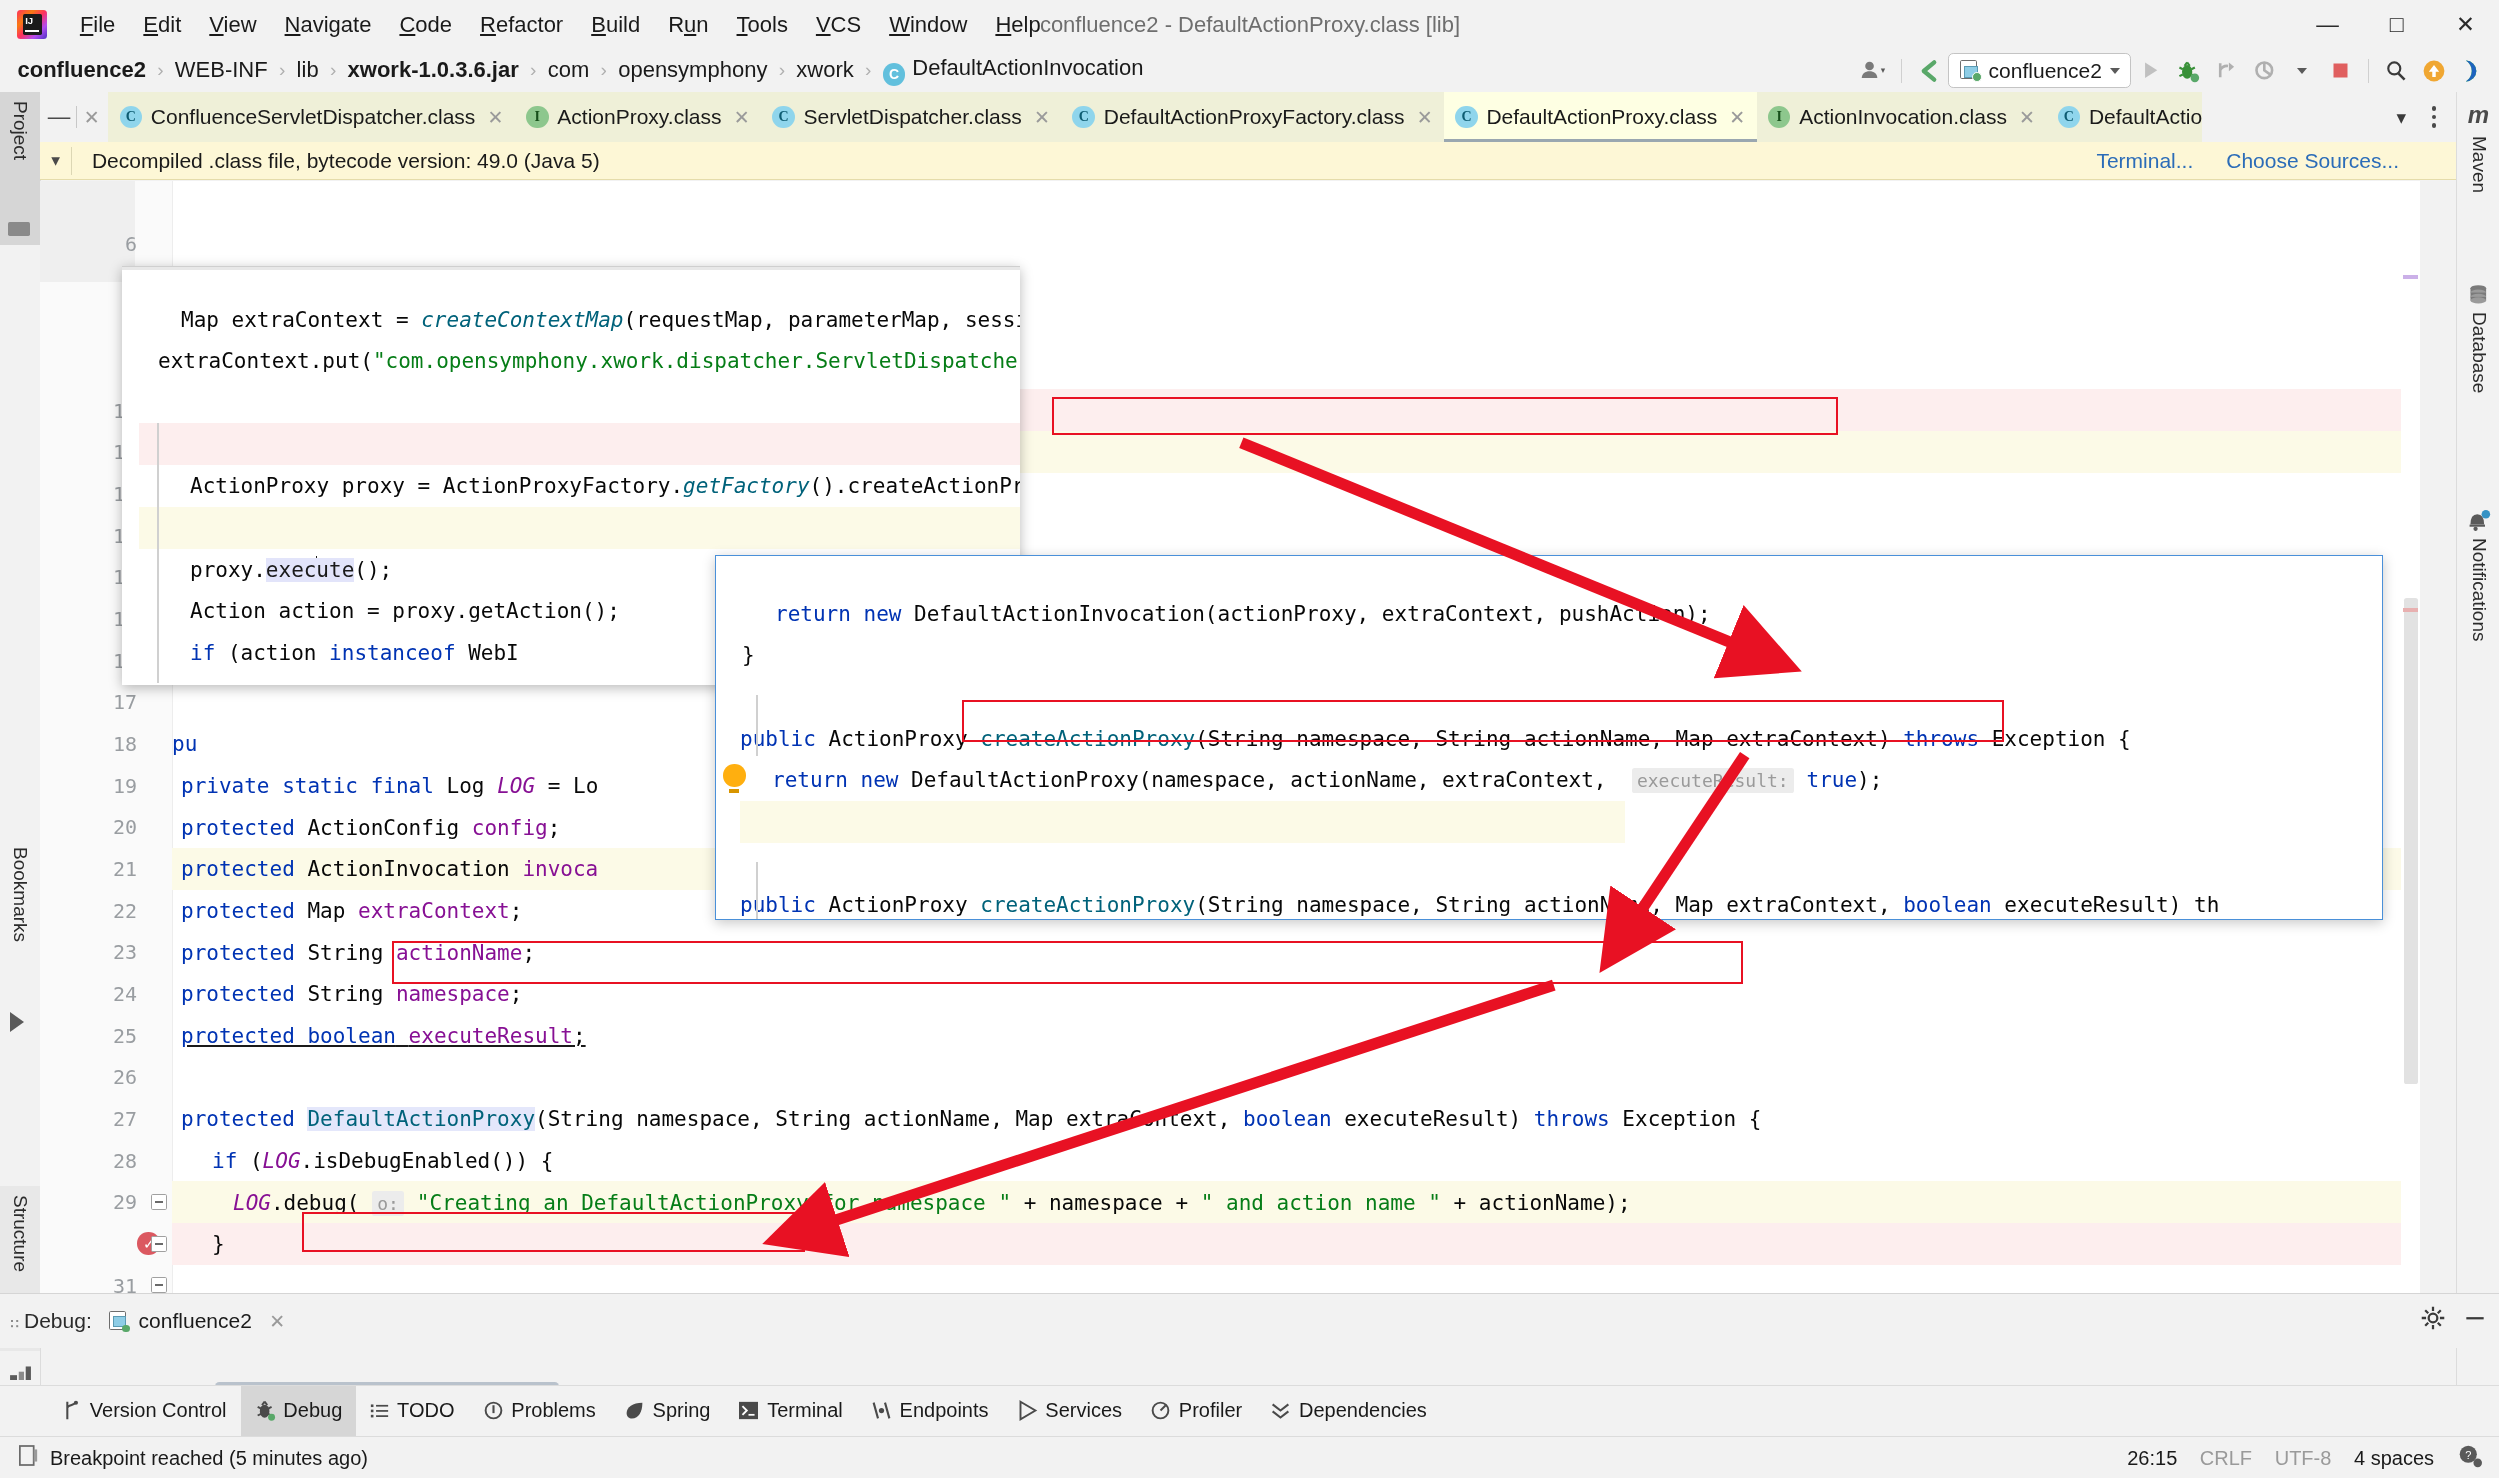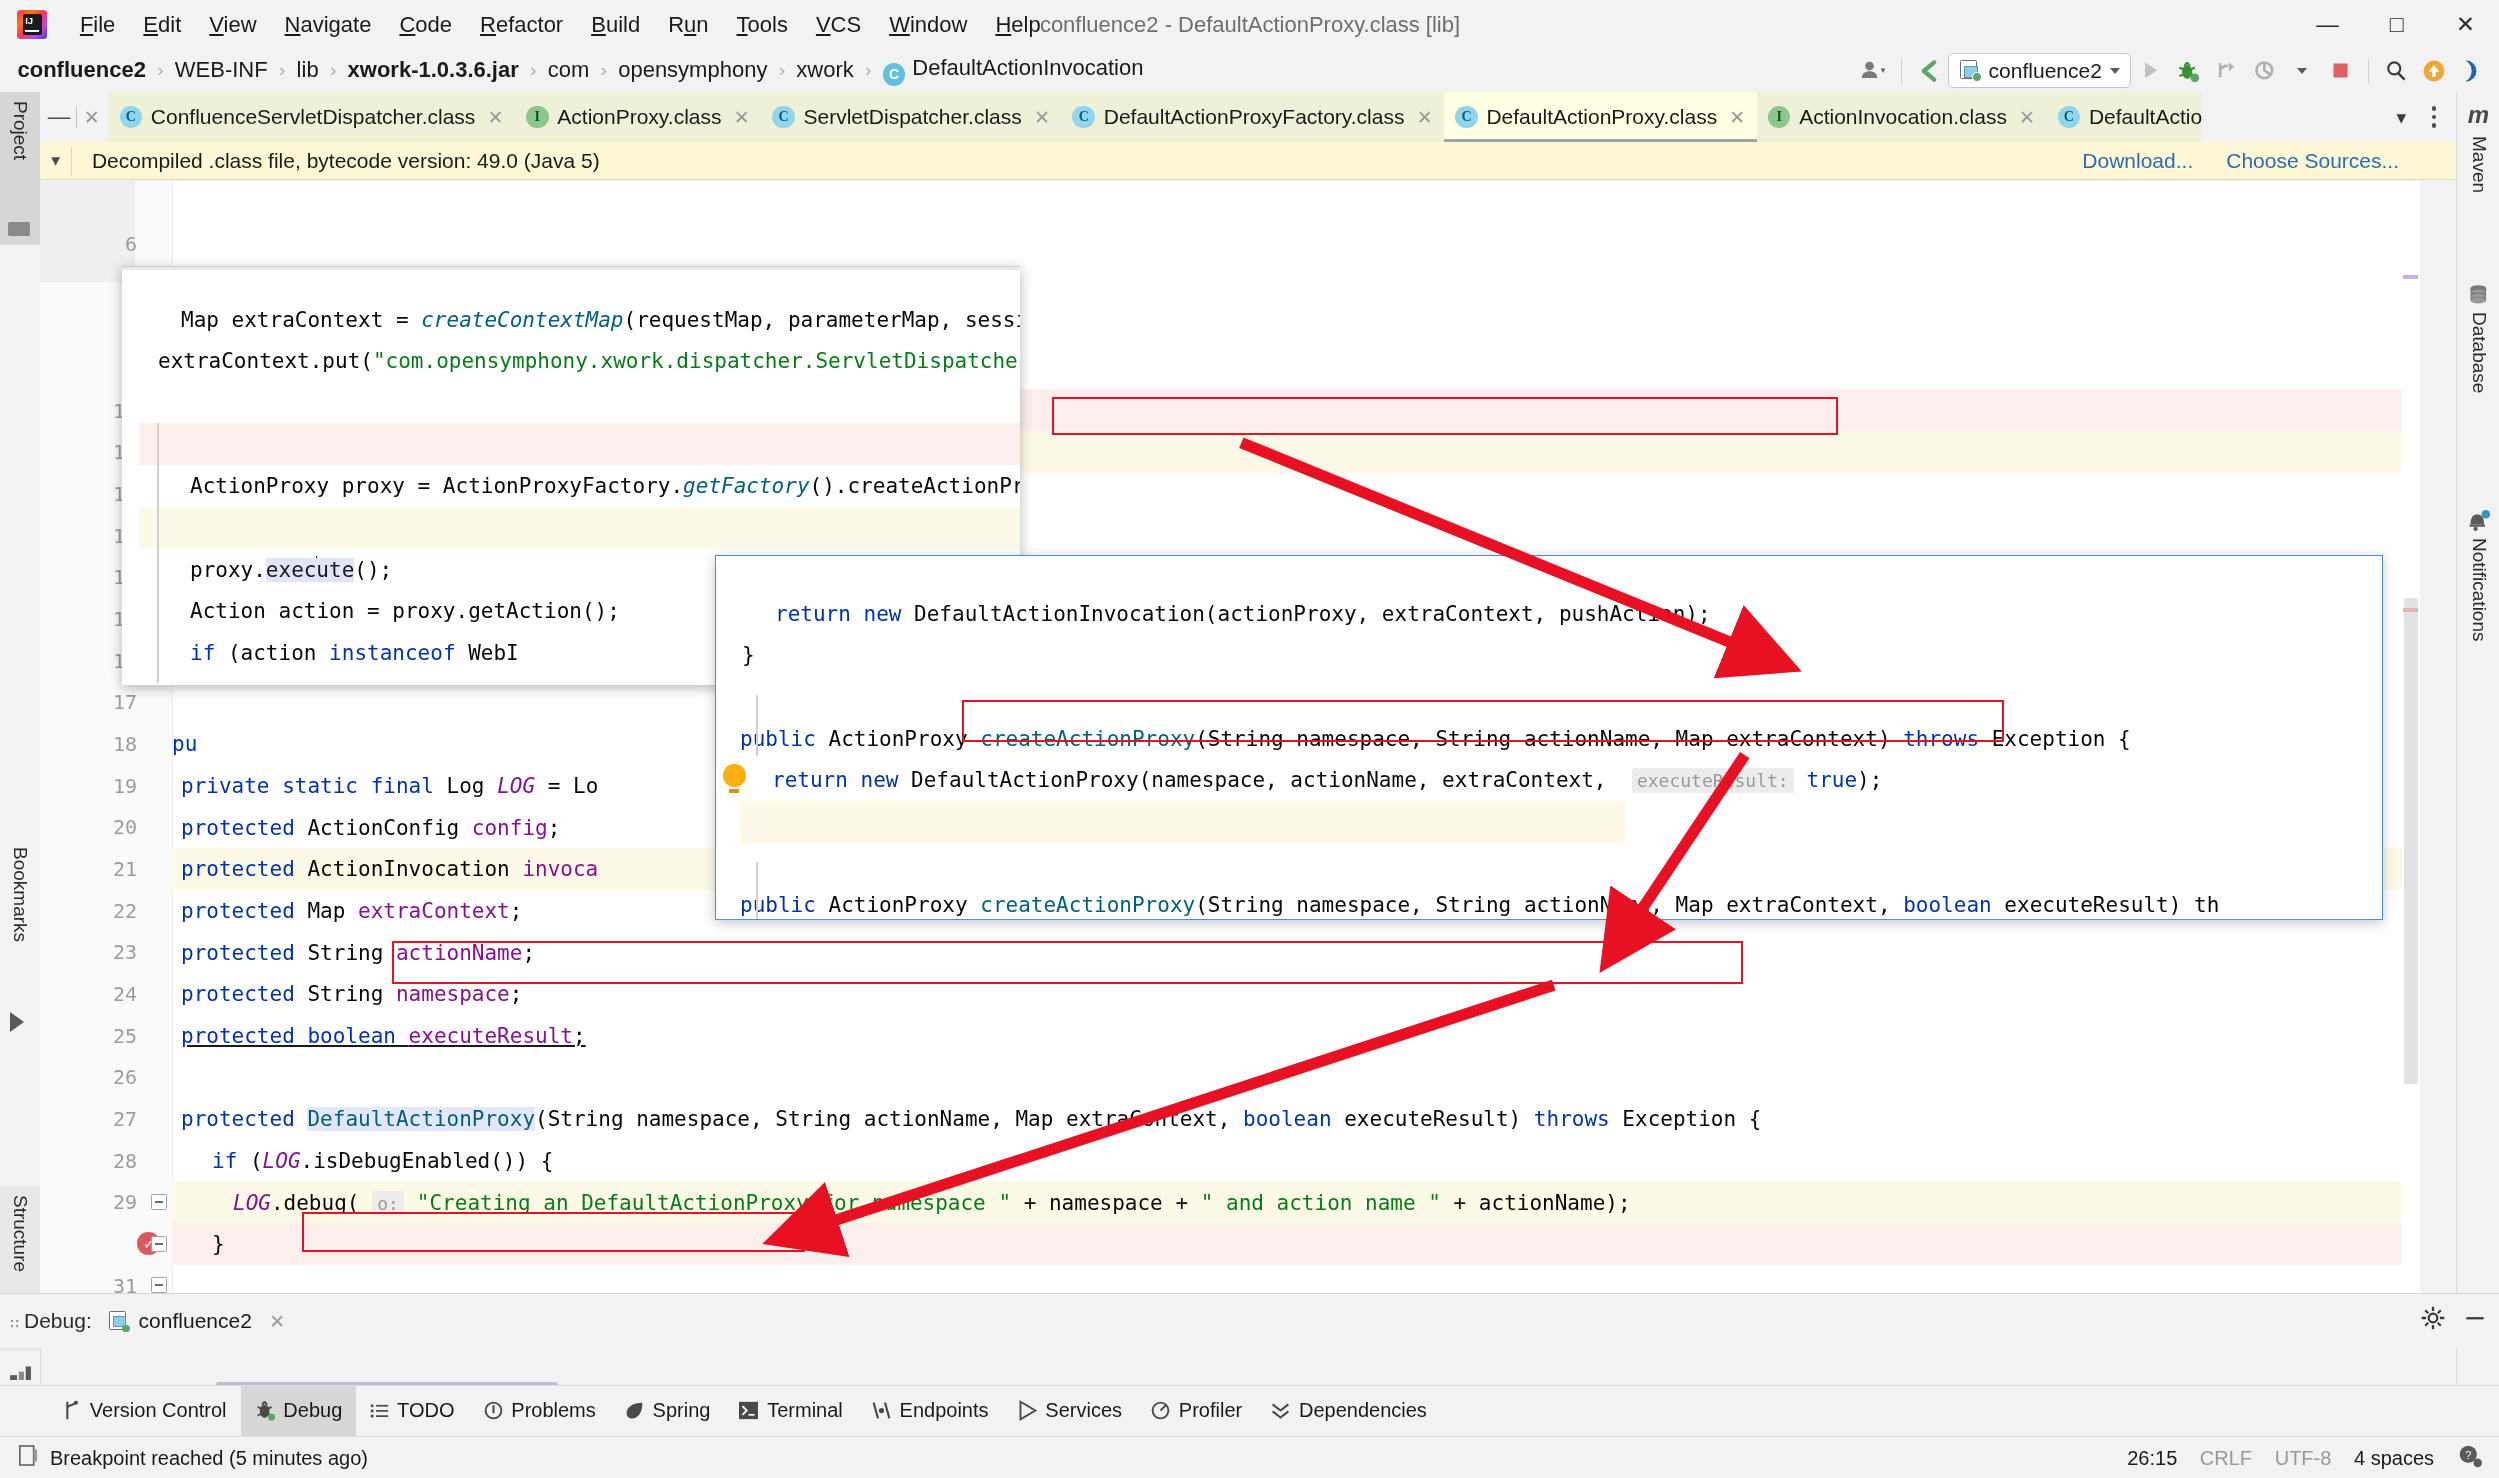--- a/index.html
+++ b/index.html
@@ -453,21 +453,21 @@
           <i></i>
         </div>
     </div>
   </div>
 
   <div class="notice">
     <div class="collapse">▾</div>
     <div class="nsep"></div>
     <div class="ntext">Decompiled .class file, bytecode version: 49.0 (Java 5)</div>
     <div class="nlinks">
-      <span class="nlink">Download...</span>
+      <span class="nlink">Terminal...</span>
       <span class="nlink">Choose Sources...</span>
     </div>
   </div>
 
   <div class="editor">
     <div class="gutter-bg"></div>
     <div class="gutter-shade"></div>
 
     <div class="hl-exec" style="top:208px;"></div>
     <div class="hl-caret" style="top:250px;"></div>

